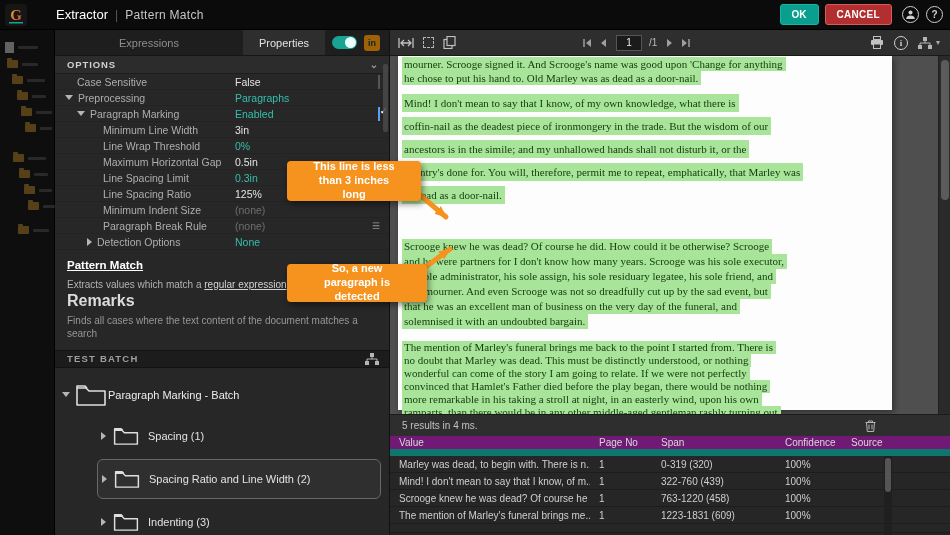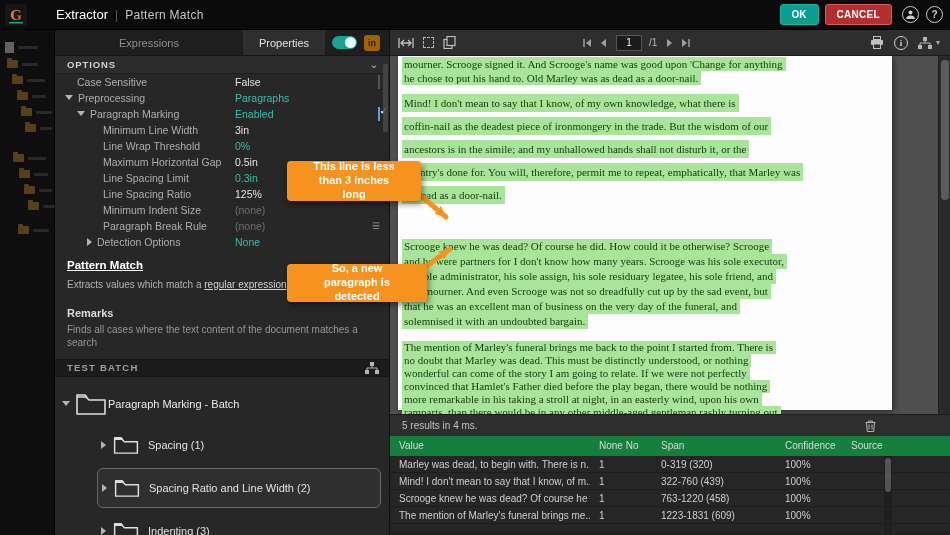--- a/index.html
+++ b/index.html
@@ -58,21 +58,21 @@
   .cb { width:10px; height:10px; border:1px solid #555; background:#2b2b2b; }
   .cb.checked { background:#2f7fe0; border-color:#5aa0f0; position:relative; }
   .cb.checked::after { content:"✓"; position:absolute; left:1px; top:-2px; color:#fff; font-size:9px; font-weight:bold; }
   .menu-glyph { color:#999; font-size:9px; }
   .panel-scroll { position:absolute; right:1px; top:34px; width:5px; height:68px; background:#4a4a4a; border-radius:2px; opacity:.85; }
 
   .section { padding:9px 12px 0; }
   .pm-title { color:#ffffff; font-weight:bold; font-size:11.5px; text-decoration:underline; margin-bottom:7px; }
   .pm-desc { color:#b3b3b3; font-size:10px; line-height:1.35; }
   .pm-desc .link { text-decoration:underline; color:#d2d2d2; cursor:pointer; }
-  .remarks-title { color:#dcdcdc; font-size:11px; font-weight:bold; margin:15px 0 4px; }
+  .remarks-title { color:#dcdcdc; font-size:16px; font-weight:bold; margin:0 0 4px; }
   .remarks-body { color:#979797; font-size:10px; line-height:1.35; }
 
   .batch-bar { height:18px; background:#1c1c1c; border-top:1px solid #131313; border-bottom:1px solid #131313;
                display:flex; align-items:center; padding:0 10px 0 12px; color:#9f9f9f; font-size:9.5px; font-weight:bold;
                letter-spacing:1.2px; margin-top:9px; }
   .batch-bar svg { margin-left:auto; }
 
   .tree { position:relative; padding-top:9px; }
   .tree-root { display:flex; align-items:center; height:36px; padding-left:7px; cursor:pointer; }
   .tree-root-label { color:#ececec; font-size:11px; margin-left:1px; }
@@ -111,21 +111,21 @@
 
   .vscroll { position:absolute; right:0; top:26px; width:12px; height:358px; background:#2a2a2a; border-left:1px solid #1f1f1f; }
   .vthumb { position:absolute; top:4px; left:2px; width:8px; height:140px; background:#5b5b5b; border-radius:4px; }
 
   .statusbar { position:absolute; top:384px; left:0; right:0; height:22px; background:#2e2e2e; border-top:1px solid #1b1b1b;
                display:flex; align-items:center; padding:0 12px; font-size:10px; color:#c2c2c2; }
   .statusbar svg { margin-left:auto; margin-right:62px; cursor:pointer; }
 
   .rtable { position:absolute; top:406px; left:0; right:0; bottom:0; background:#242424; overflow:hidden; }
   .thead, .trow { display:grid; grid-template-columns:200px 62px 124px 66px 1fr; align-items:center; }
-  .thead { height:20px; background:#15803d; border-bottom:1px solid #0f766e; color:#d8d8d8; font-size:10px; }
+  .thead { height:20px; background:#701a75; border-bottom:7px solid #0f766e; color:#d8d8d8; font-size:10px; }
   .thead > div { padding-left:9px; white-space:nowrap; cursor:pointer; }
   .trow { height:17px; background:#262626; border-bottom:1px solid #1d1d1d; color:#cfcfcf; font-size:10px; cursor:pointer; }
   .trow > div { padding-left:9px; white-space:nowrap; overflow:hidden; }
   .trow.partial { height:9px; }
   .table-scroll { position:absolute; right:58px; top:20px; bottom:0; width:8px; background:#1f1f1f; }
   .table-thumb { margin:2px 1px 0; height:34px; background:#555; border-radius:3px; cursor:pointer; }
 
   
   .callout { position:absolute; background:#f6921e; color:#ffffff; font-weight:bold; font-size:11px; line-height:1.25;
              text-align:center; border-radius:4px; box-shadow:2px 3px 6px rgba(0,0,0,.45); z-index:60;
@@ -437,21 +437,21 @@
     <div class="statusbar">
       <span>5 results in 4 ms.</span>
       <svg width="11" height="12" viewBox="0 0 11 12">
         <path d="M0.5,2.5 H10.5 M3.5,2.5 V1 H7.5 V2.5 M1.5,2.5 L2.3,11.5 H8.7 L9.5,2.5 M4,4.5 V9.5 M7,4.5 V9.5" stroke="#b5b5b5" stroke-width="1" fill="none"></path>
       </svg>
     </div>
 
     <div class="rtable">
       <div class="thead">
         <div>Value</div>
-        <div>None No</div>
+        <div>Page No</div>
         <div>Span</div>
         <div>Confidence</div>
         <div>Source</div>
       </div>
       <div class="trow">
         <div>Marley was dead, to begin with. There is n...</div>
         <div>1</div>
         <div>0-319 (320)</div>
         <div>100%</div>
         <div></div>

